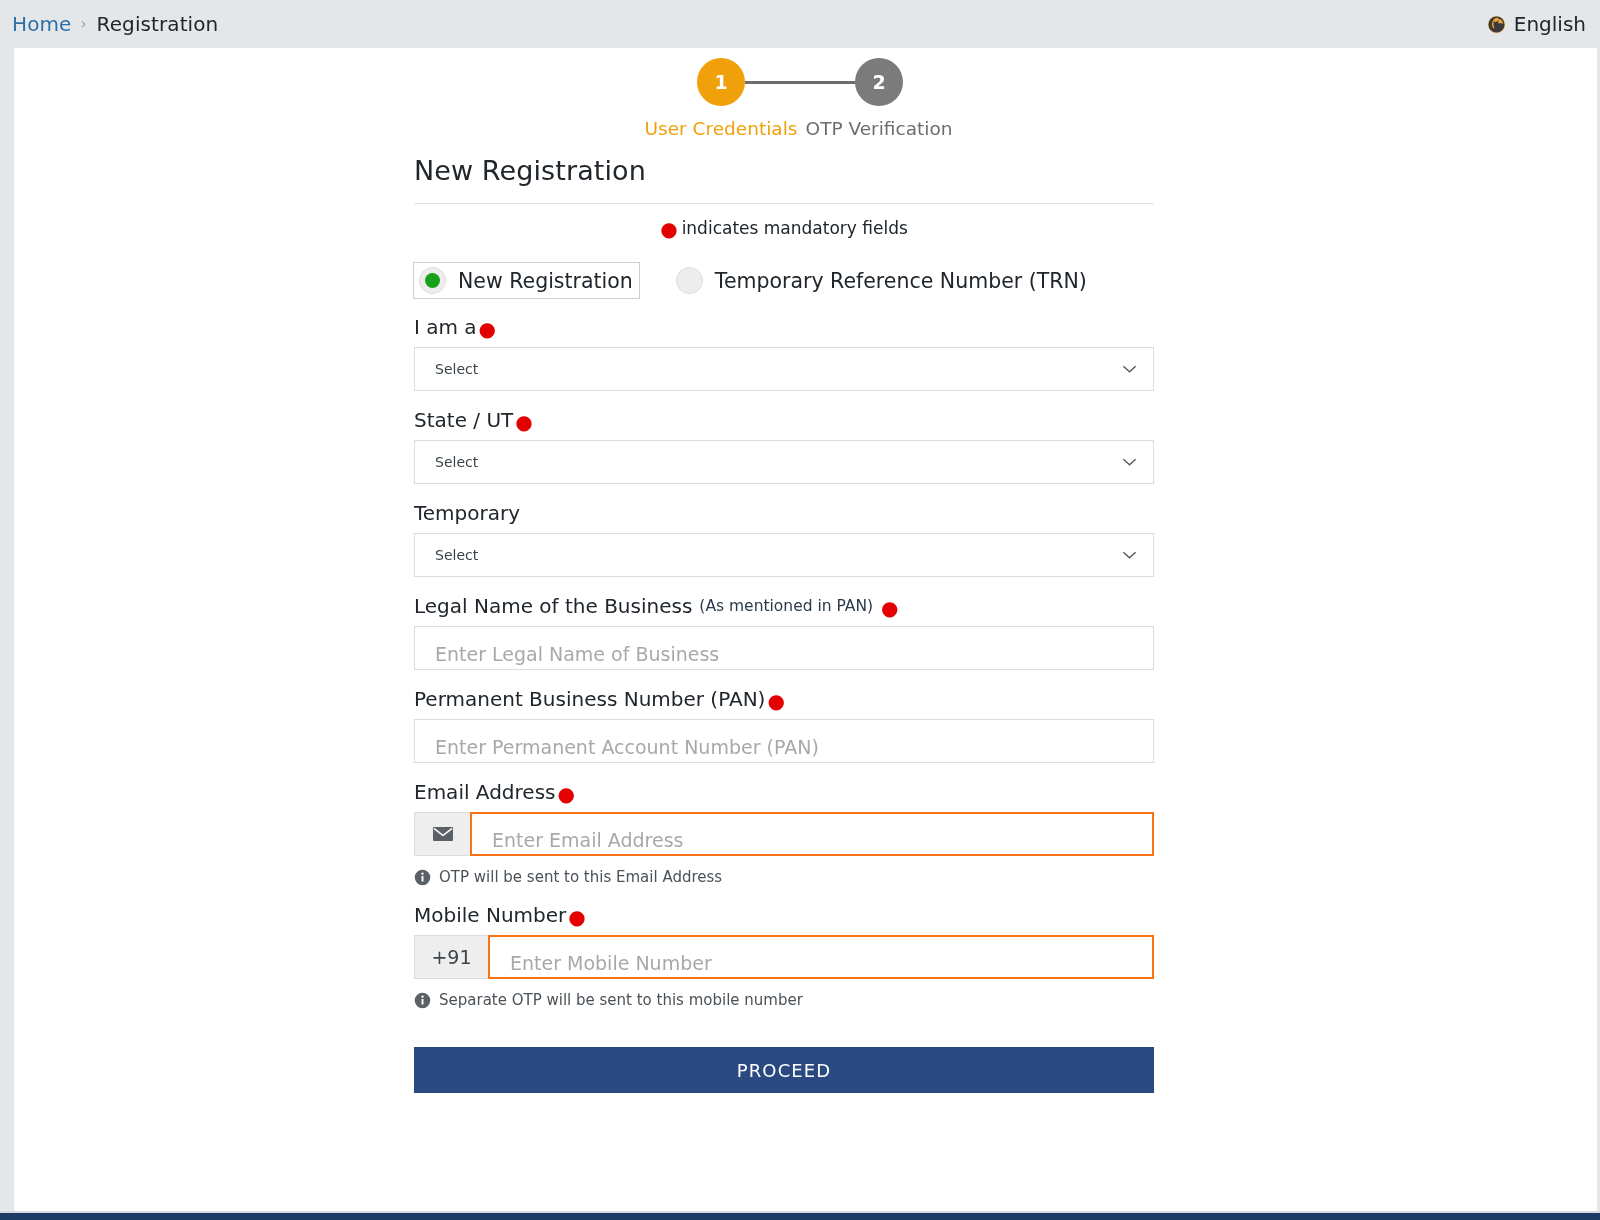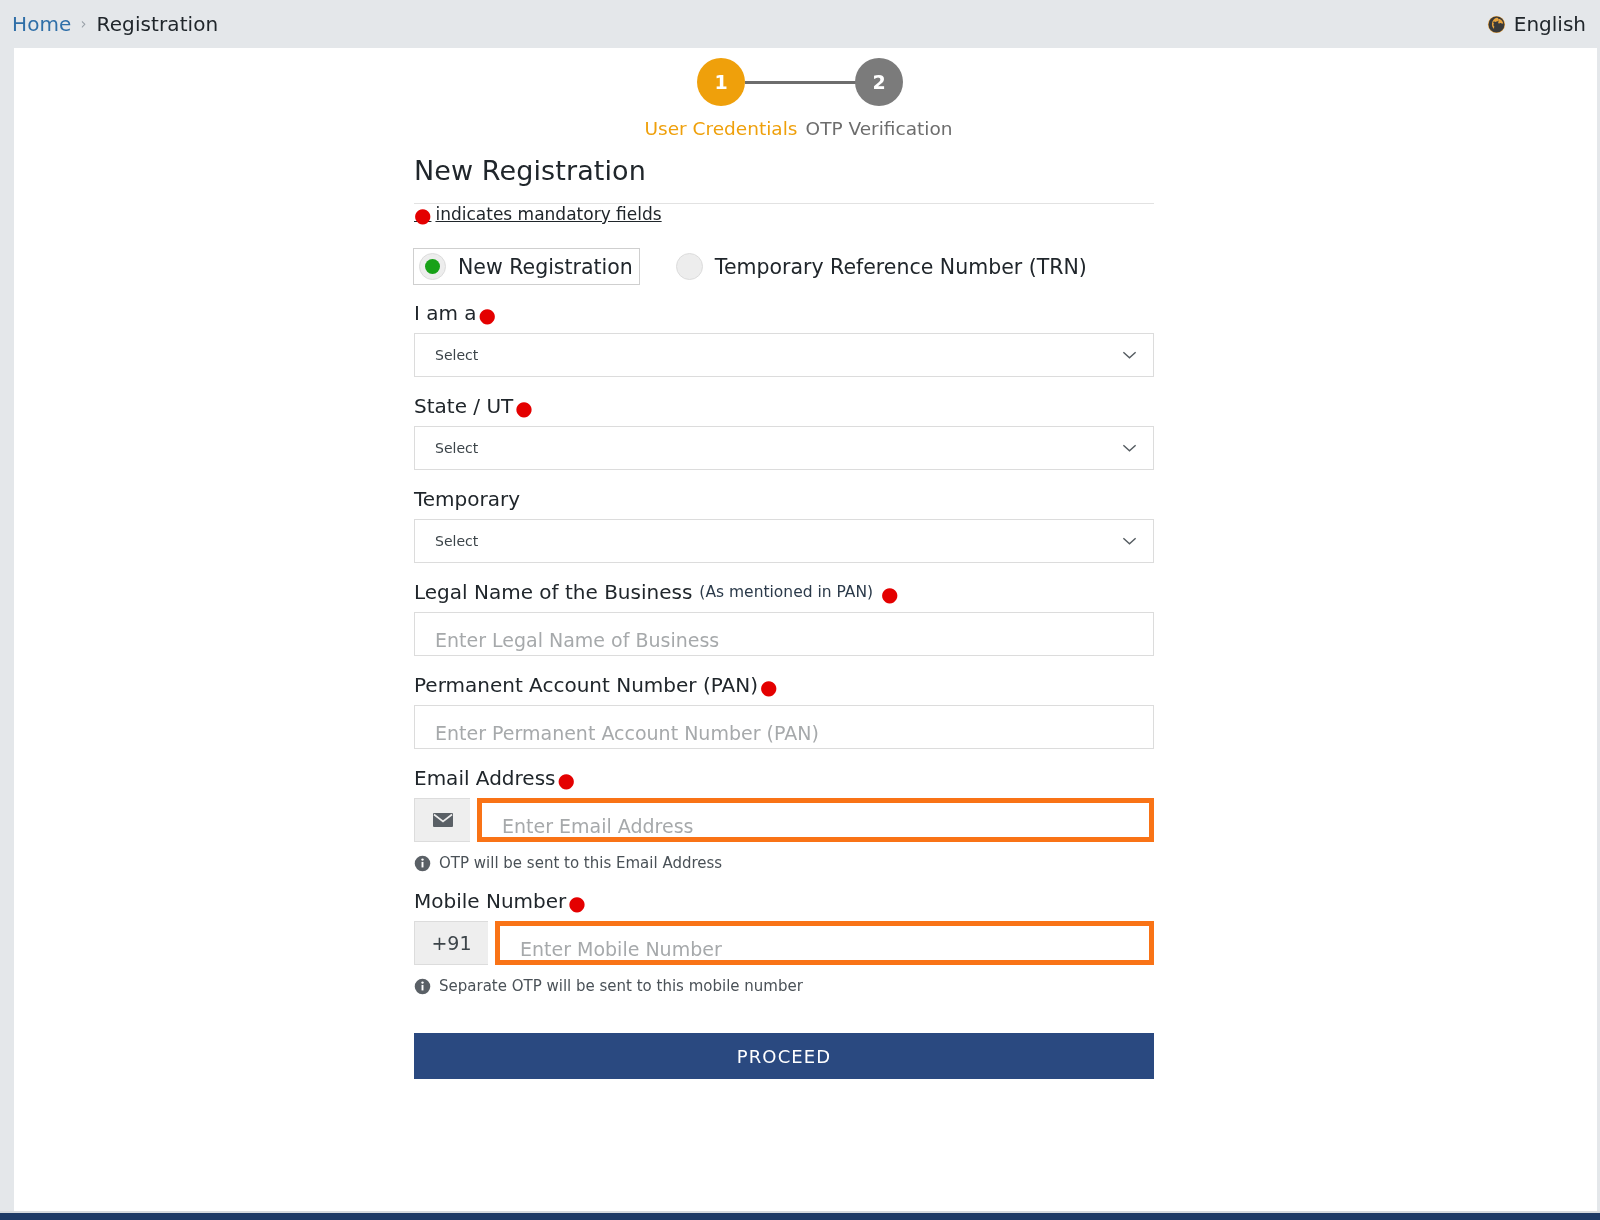--- a/index.html
+++ b/index.html
@@ -148,24 +148,24 @@
     font-weight: 400;
     margin: 0 0 17px 0;
     letter-spacing: .1px;
   }
   .divider {
     height: 1px;
     background: #e2e2e2;
     width: 100%;
   }
   .mandatory-note {
-    text-align: left;
+    text-align: center;
     font-size: 17px;
     color: #20262b;
-    text-decoration: underline;
+    margin-top: 14px;
   }
   .dot {
     color: #e40000;
     font-size: 20px;
     line-height: 0;
     position: relative;
     top: 2px;
   }
   .mandatory-note .dot { margin-right: 4px; }
 
@@ -277,23 +277,22 @@
     align-items: center;
     justify-content: center;
     font-size: 19px;
     color: #3c4449;
     flex: none;
   }
   .addon.mail { width: 56px; }
   .mail-icon { width: 22px; height: 16px; display: block; }
   .input-group .text-control {
     flex: 1;
-    border: 5px solid #f97316;
+    border: 2px solid #f97316;
     width: auto;
-    margin-left: 7px;
   }
 
   .helper {
     display: flex;
     align-items: center;
     gap: 8px;
     margin-top: 12px;
     font-size: 15px;
     color: #4a5157;
   }
@@ -416,21 +415,21 @@
           <span class="hint">(As mentioned in PAN)</span>
           <span class="dot">●</span>
       </div>
       <div class="control text-control">
         <input type="text" placeholder="Enter Legal Name of Business" style="">
       </div>
     </div>
 
     <div class="field">
       <div class="field-label">
-        <span>Permanent Account Number (PAN)</span>
+        <span>Permanent Business Number (PAN)</span>
           <span class="dot">●</span>
       </div>
       <div class="control text-control">
         <input type="text" placeholder="Enter Permanent Account Number (PAN)" style="">
       </div>
     </div>
 
     <div class="field">
       <div class="field-label">
         <span>Email Address</span>

